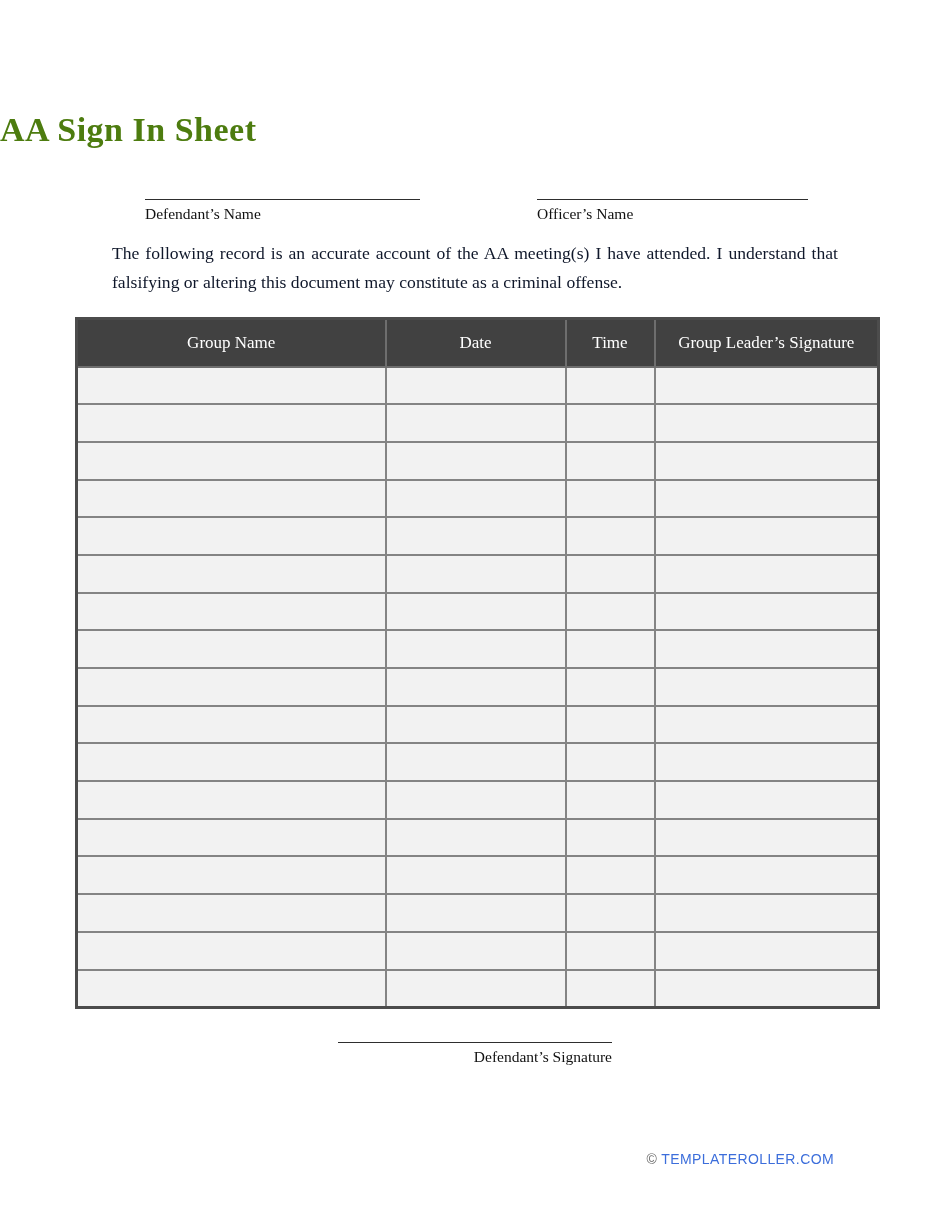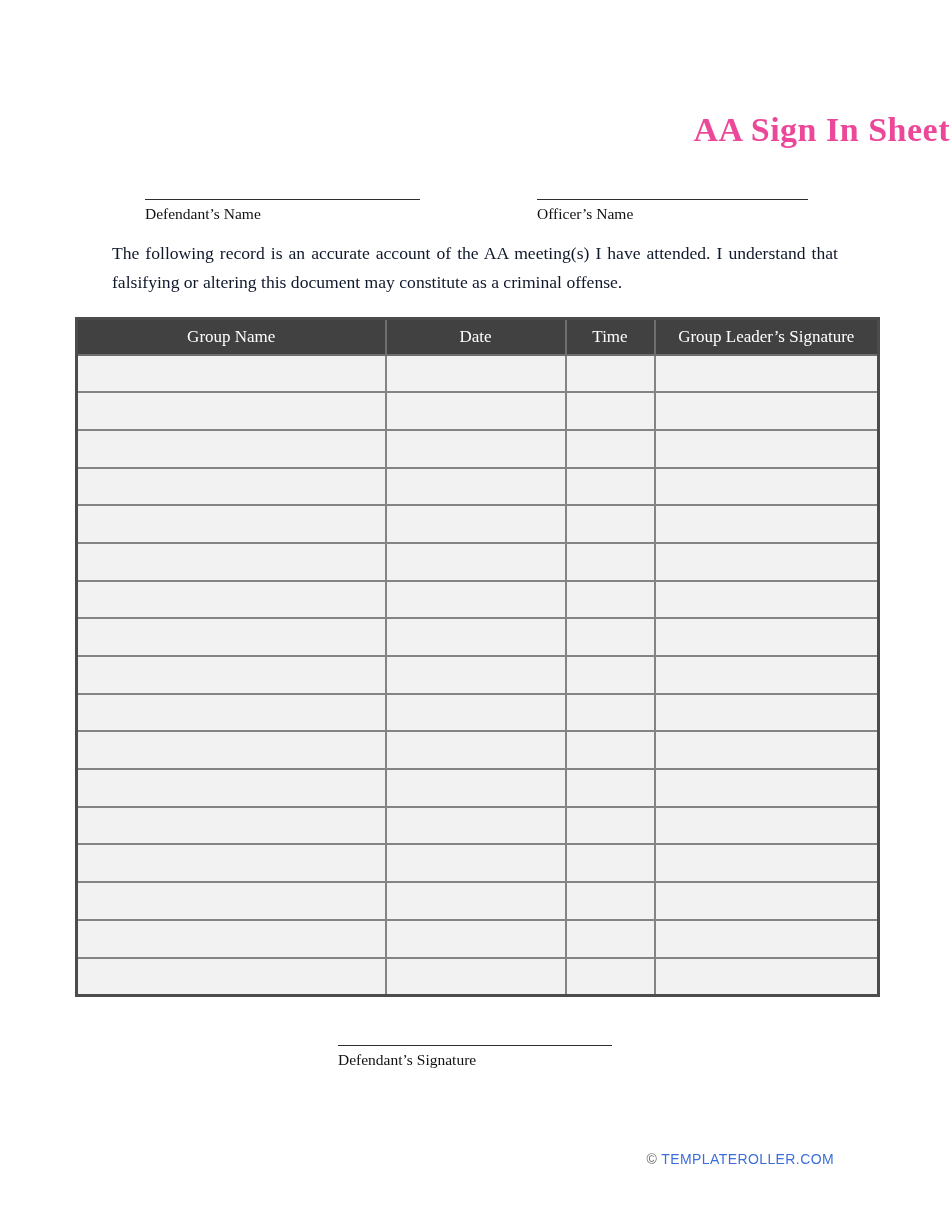--- a/index.html
+++ b/index.html
@@ -9,25 +9,25 @@
     width: 950px;
     height: 1230px;
     margin: 0 auto;
     background: #ffffff;
     font-family: "Liberation Serif", serif;
     color: #1a1a1a;
     overflow: hidden;
   }
   .doc-title {
     padding-top: 109px;
-    text-align: right;
+    text-align: left;
     font-size: 34px;
     line-height: 42px;
     font-weight: bold;
-    color: #ec4899;
+    color: #4d7c0f;
     letter-spacing: 0.5px;
   }
   .names-row {
     display: flex;
     margin-top: 48px;
   }
   .name-field { text-align: left; }
   .name-field.defendant { margin-left: 145px; width: 275px; }
   .name-field.officer   { margin-left: 117px; width: 271px; }
   .sig-line {
@@ -53,34 +53,34 @@
     width: 802px;
     table-layout: fixed;
     border-collapse: collapse;
     border: 3px solid var(--table-outer-border, #4c4c4c);
   }
   table.signin th {
     background: var(--table-header-bg, #414141);
     color: var(--table-header-text, #ffffff);
     font-weight: normal;
     font-size: 17px;
-    height: 36px;
+    height: 48px;
     border: 2px solid #6e6e6e;
     text-align: center;
     vertical-align: middle;
   }
   table.signin td {
     background: var(--table-row-bg, #f2f2f2);
     border: 2px solid var(--table-inner-border, #848484);
     height: 37.7px;
   }
   .sig-bottom {
-    margin: 48px auto 0 auto;
+    margin: 33px auto 0 auto;
     width: 274px;
-    text-align: left;
+    text-align: right;
   }
   .footer {
     position: absolute;
     top: 1151px;
     right: 116px;
     font-family: "Liberation Sans", sans-serif;
     font-size: 14px;
     letter-spacing: 0.4px;
     white-space: nowrap;
   }

